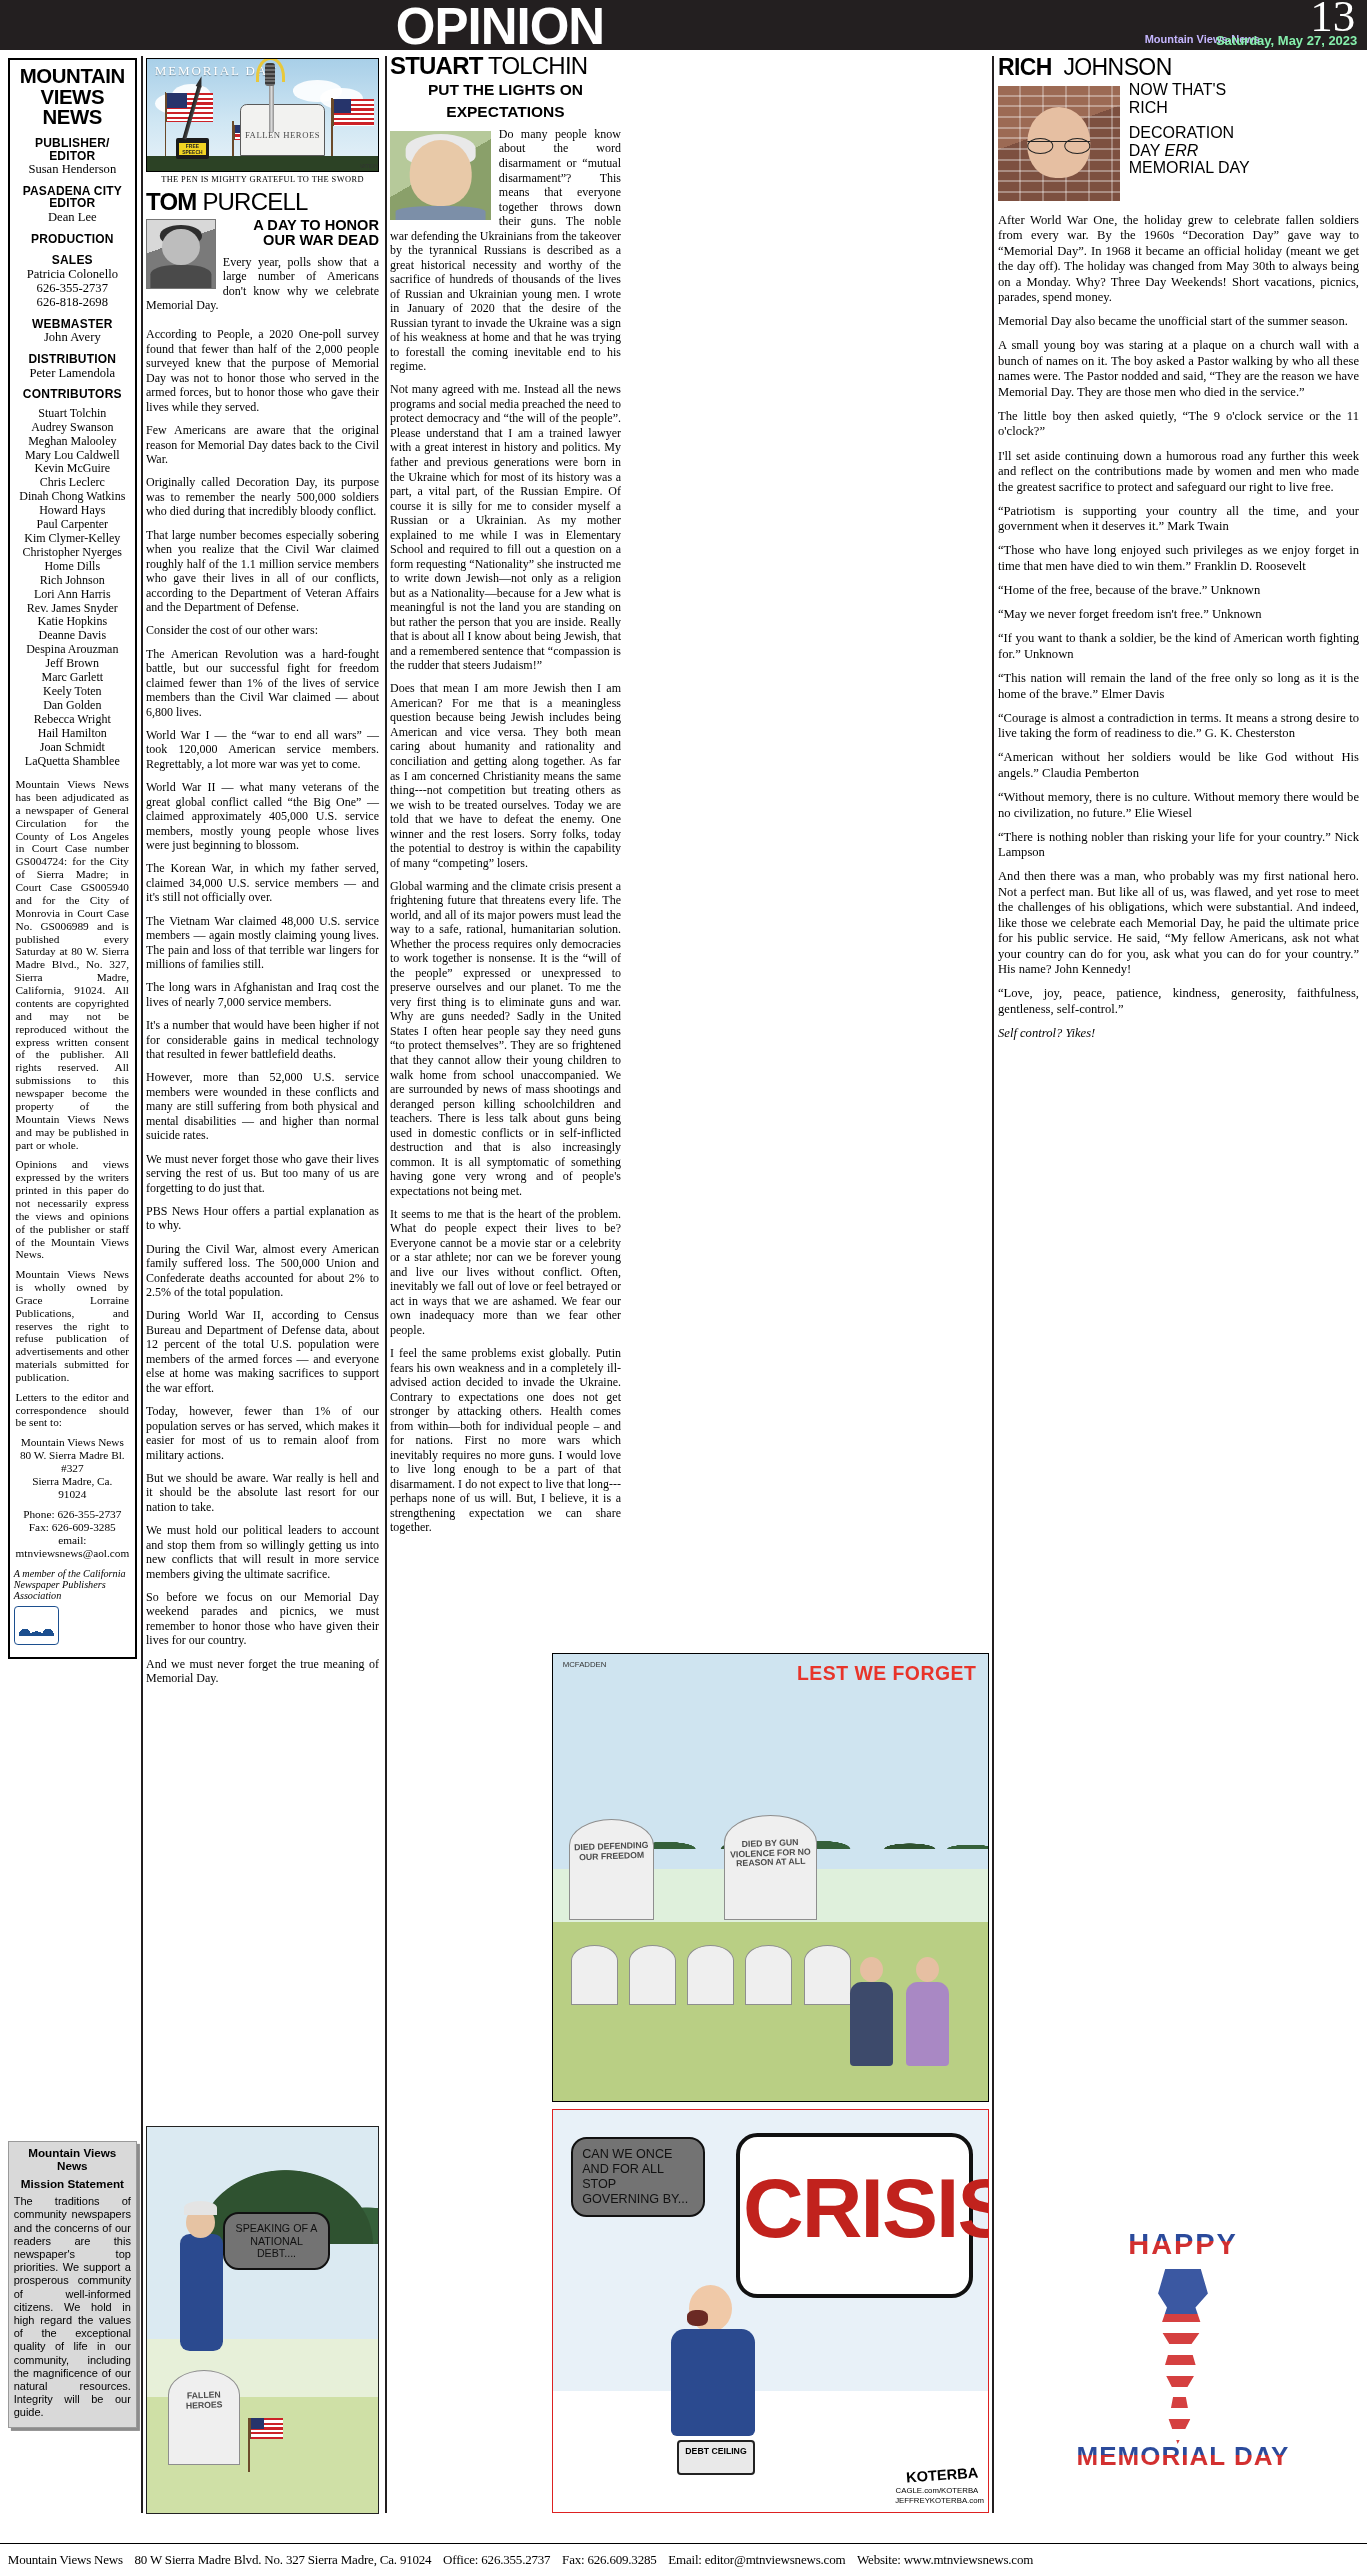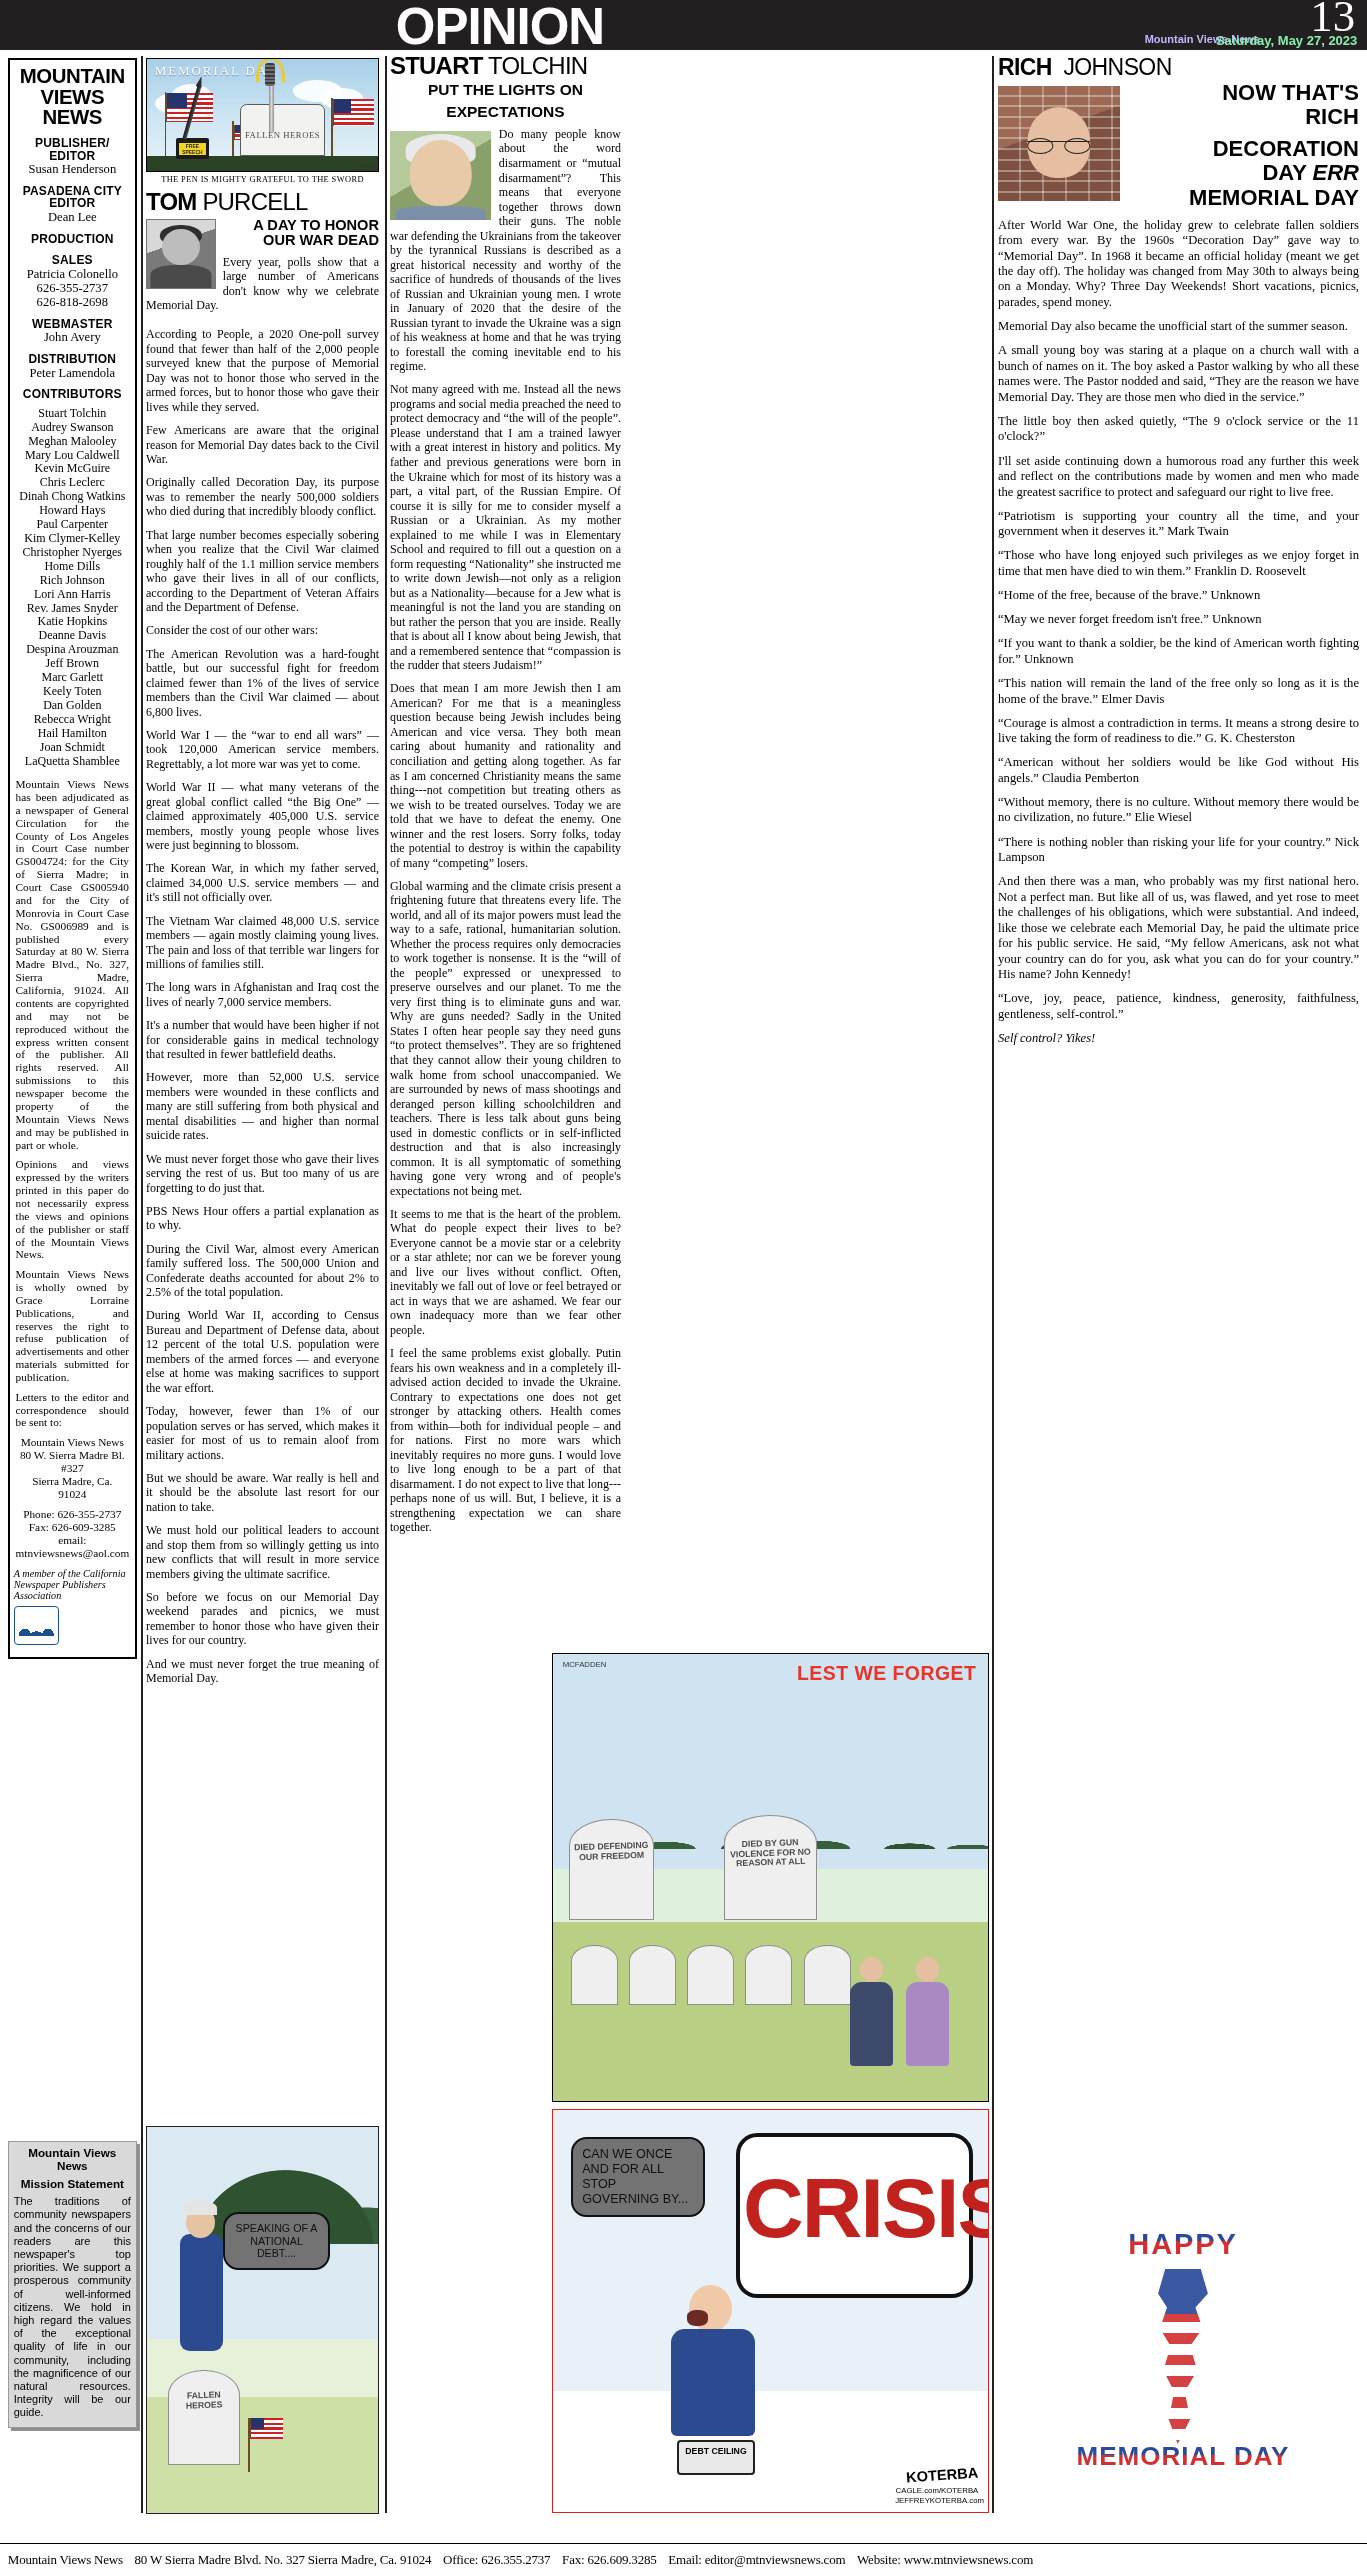--- a/index.html
+++ b/index.html
@@ -267,22 +267,22 @@
   }
   .portrait.st .head { top: 10%; width: 62%; height: 74%; background:#e8c9a8; border-radius:50% 50% 45% 45%; }
   .portrait.st .hair { top: 4%; width: 70%; height: 34%; background:#e9e9e9; border-radius:50% 50% 30% 30%; }
   .portrait.st .body { height: 16%; background:#7c8fa8; }
 
   
   #col4 { position: absolute; left: 998px; top: 54px; width: 361px; }
   .rj-head { font-family:"Liberation Sans",sans-serif; font-size: 23px; letter-spacing:-0.6px; }
   .rj-head .bold { font-weight: bold; }
   .rj-sub {
-    font-family:"Liberation Sans",sans-serif; font-weight: bold;
-    font-size: 22px; line-height: 1.1; text-align: right;
+    font-family:"Liberation Sans",sans-serif; font-weight: normal;
+    font-size: 16px; line-height: 1.1; 
   }
   .rj-sub .ital { font-style: italic; }
   .portrait.rj {
     width: 122px; height: 115px; float: left; margin: 4.9px 8.7px 3.9px 0;
     background: linear-gradient(160deg,#9c6a54 0 40%, #7d5040 40% 100%);
     border: none; position: relative;
   }
   .portrait.rj .brick {
     position:absolute; inset:0;
     background:

